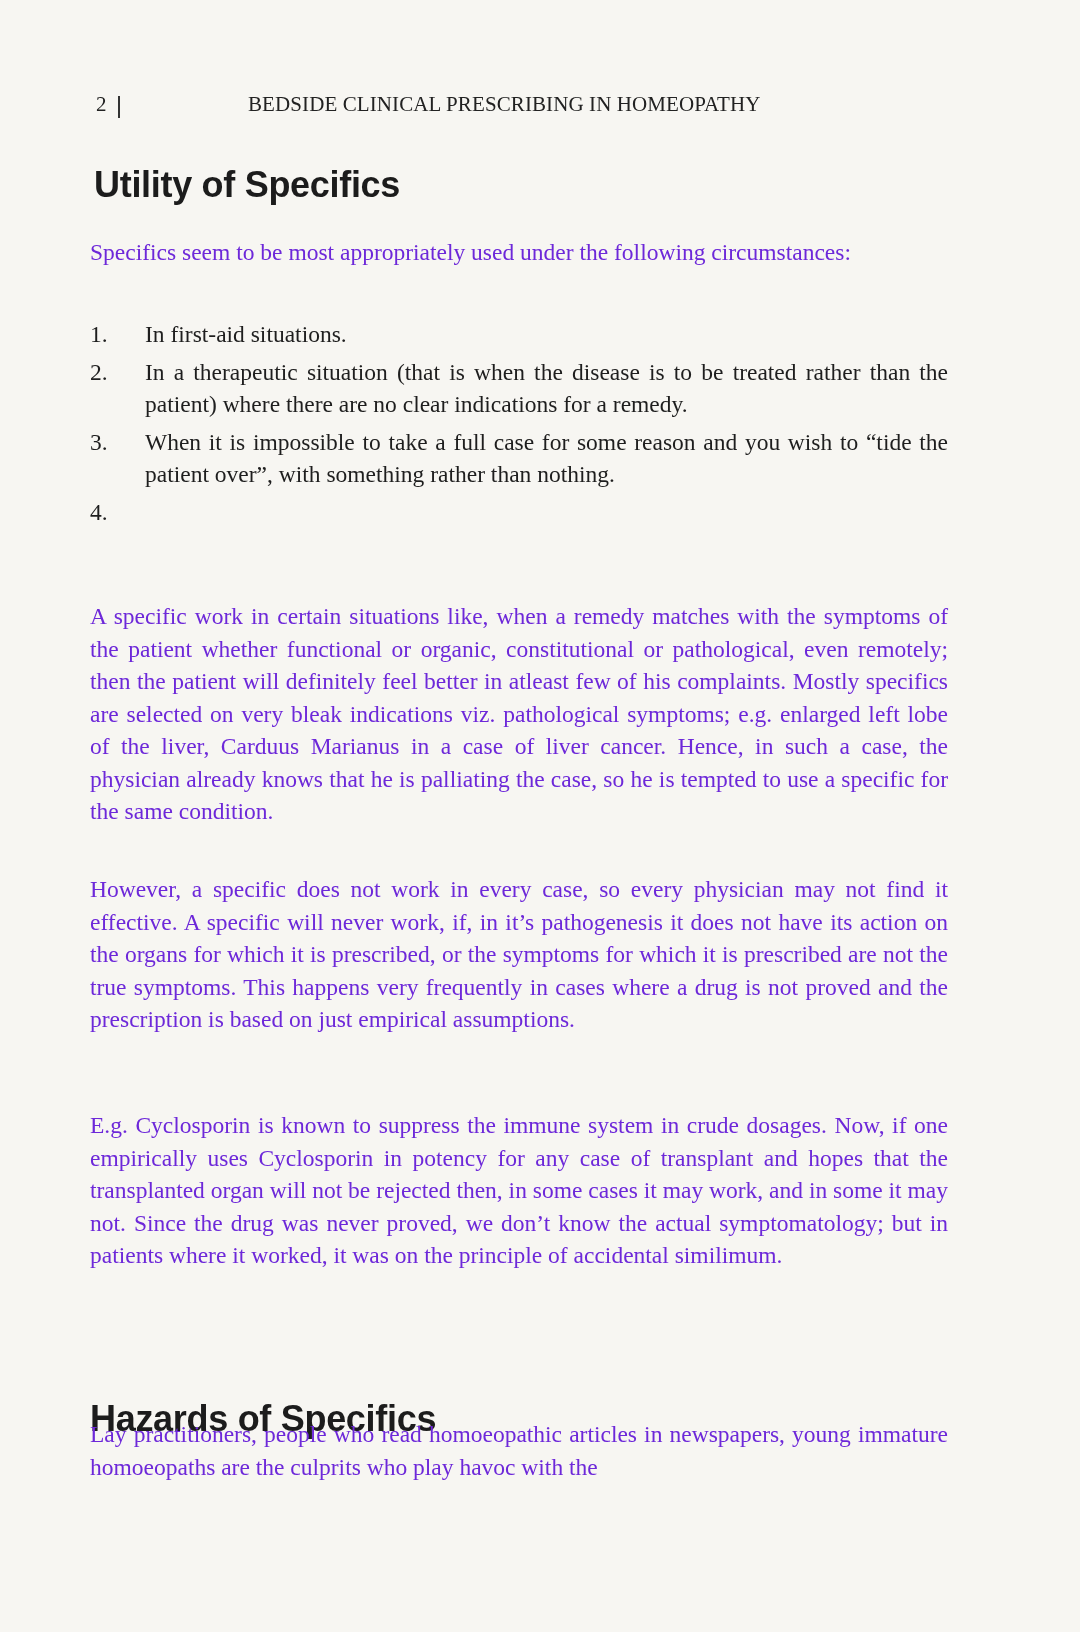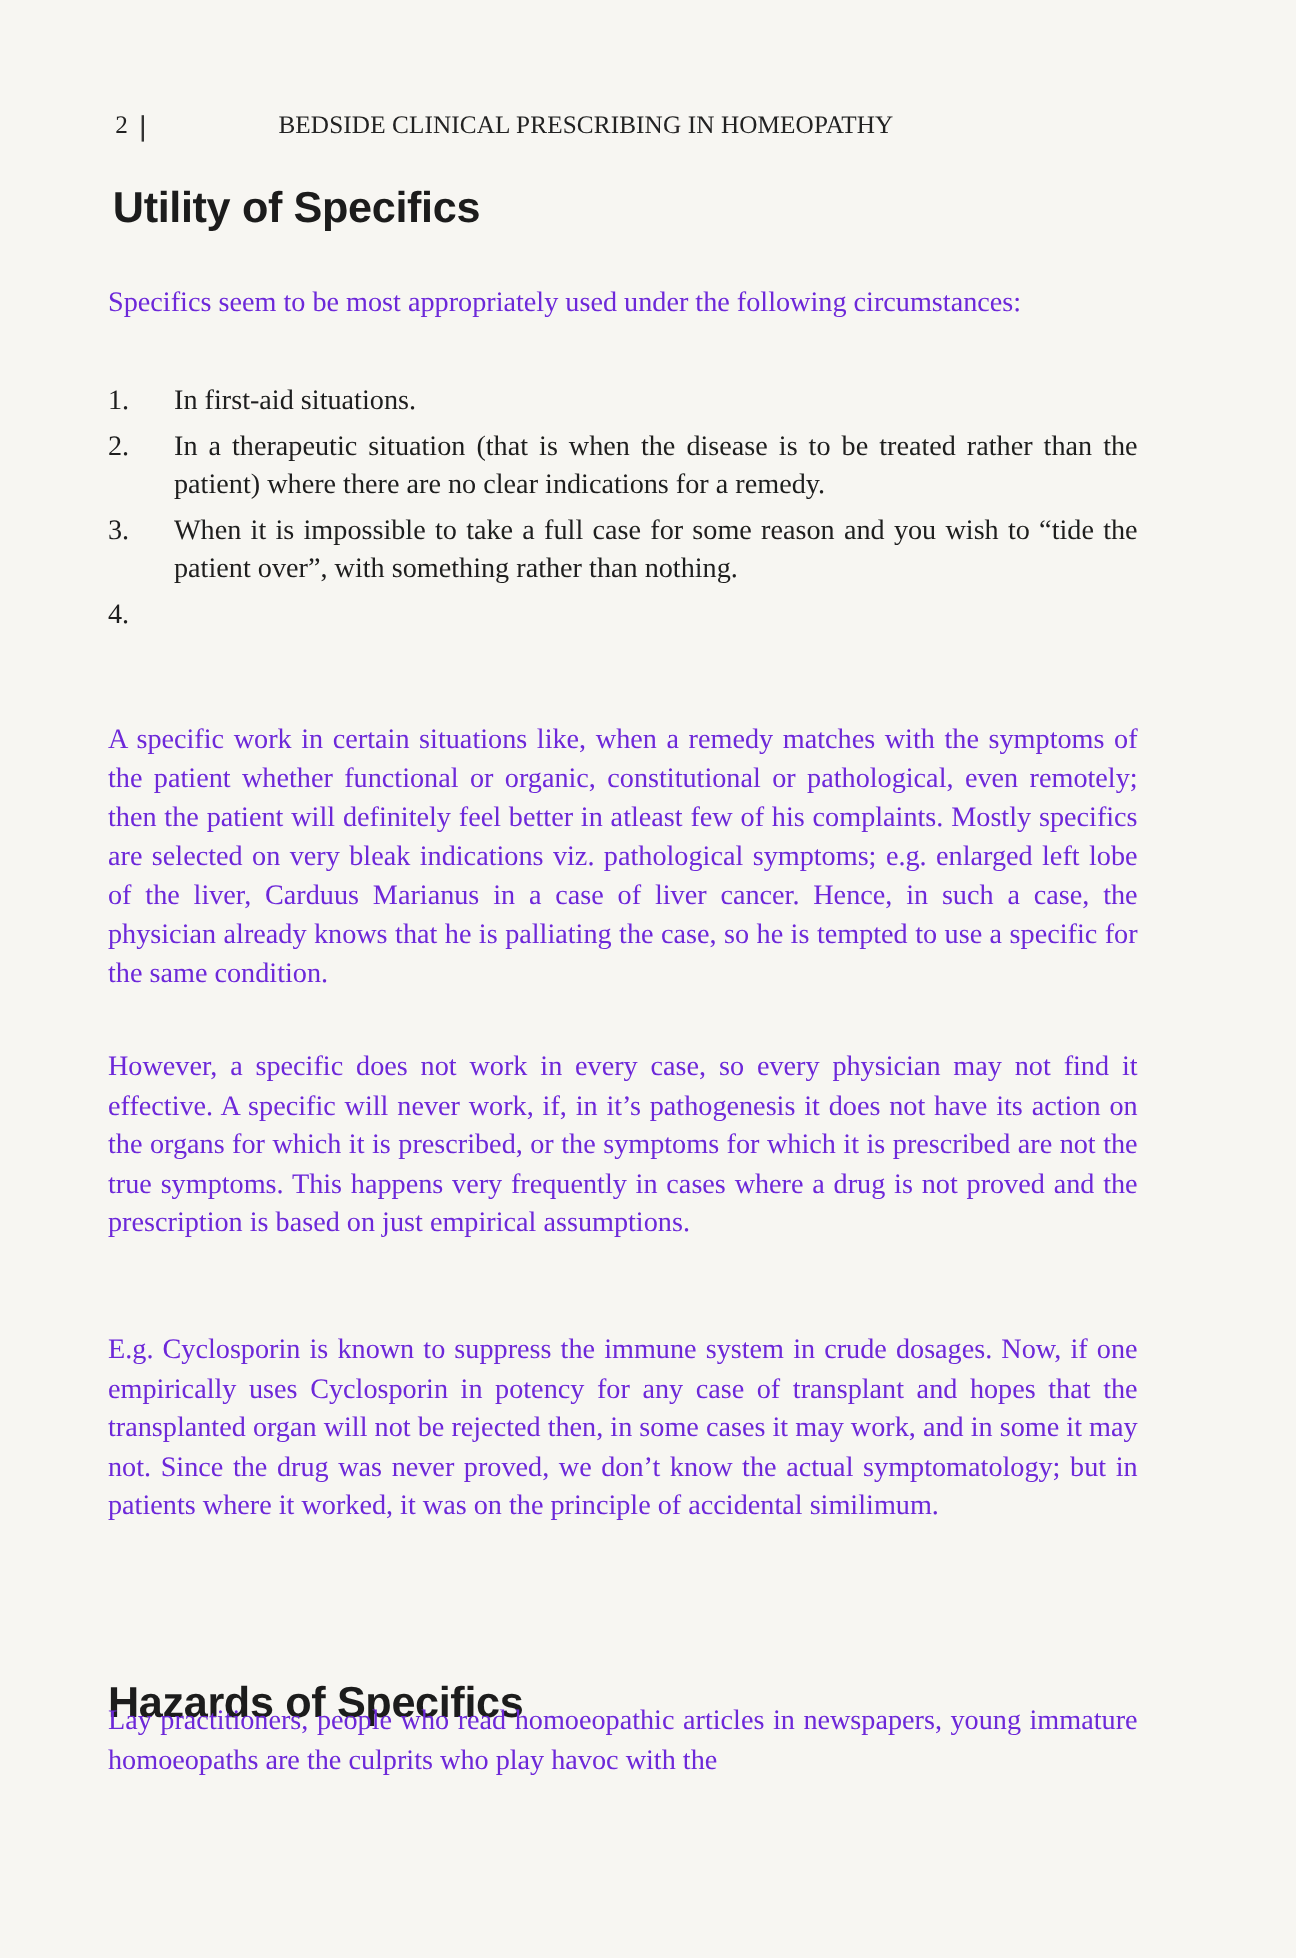--- a/index.html
+++ b/index.html
@@ -39,34 +39,34 @@
     .running-header .rule {
       position: absolute;
       left: 22px;
       top: 4px;
       width: 1.5px;
       height: 22px;
       background: #333;
     }
     .running-header .book-title {
       position: absolute;
-      left: 136px;
+      left: 152px;
       top: 0;
       white-space: nowrap;
     }
     .section-heading {
       position: absolute;
       font-family: "Liberation Sans", sans-serif;
       font-weight: bold;
       font-size: 36px;
       color: #1c1c1c;
       letter-spacing: -0.3px;
       white-space: nowrap;
     }
-    .h1 { left: 94px; top: 152px; }
+    .h1 { left: 94px; top: 164px; }
     .h2 { left: 90px; top: 1398px; }
 
     .body-text {
       font-family: "Liberation Serif", serif;
       font-size: 23.5px;
       line-height: 32.5px;
       color: #6d28d9;
       margin: 0;
       text-align: justify;
       text-align-last: left;

